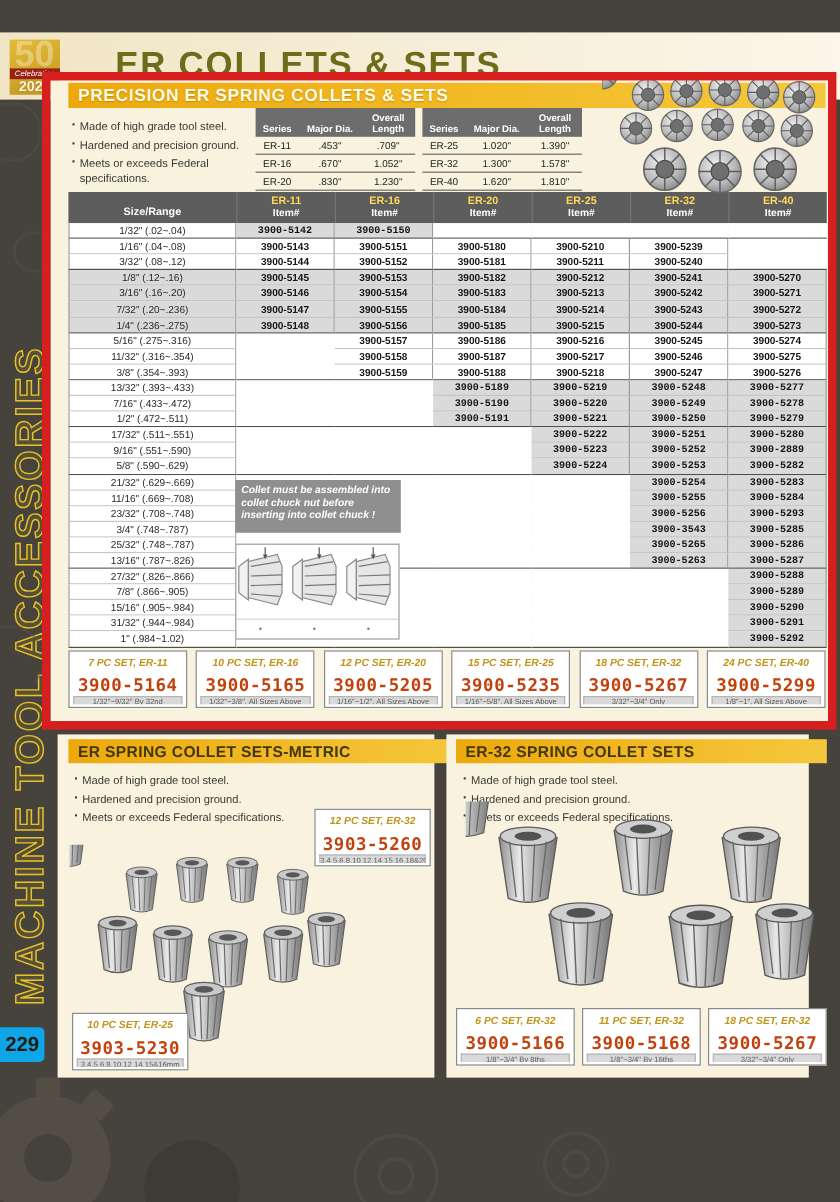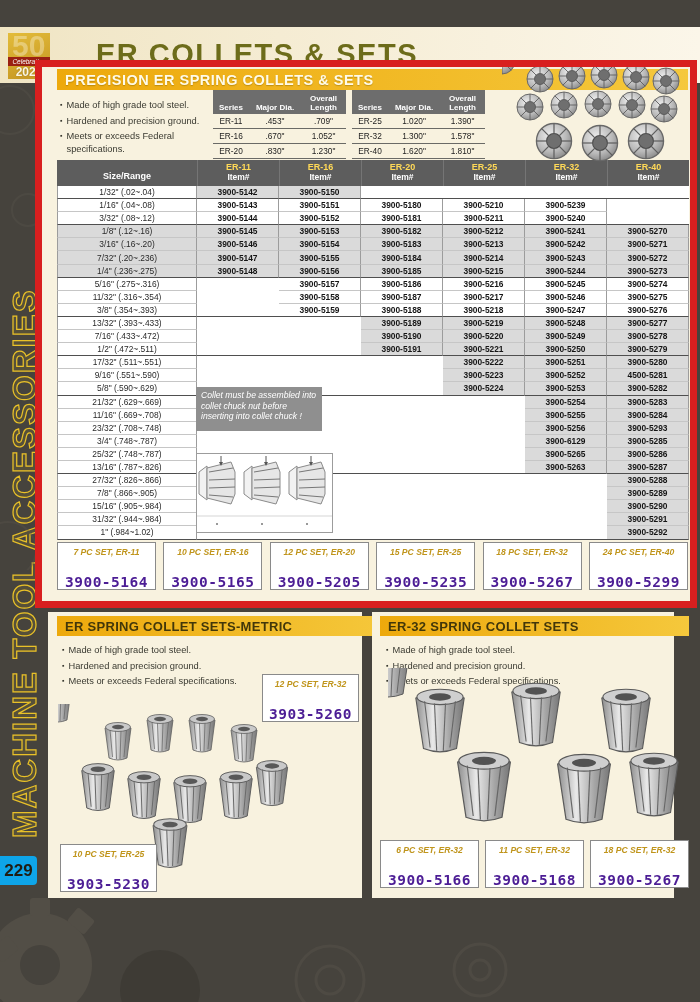--- a/index.html
+++ b/index.html
@@ -75,42 +75,42 @@
   .ct-head .series{color:#ffd957;font-size:9px;font-weight:bold;}
   .ct-head .itemh{color:#fff;font-size:8.5px;font-weight:bold;}
   .ct-head .sizeh{color:#fff;font-size:9px;font-weight:bold;}
   .ct-row{display:grid;grid-template-columns:140px repeat(6,82px);height:13.1px;}
   .ct-row .cell{display:flex;align-items:center;justify-content:center;overflow:hidden;}
   .size-cell{font-size:8.4px;color:#2a2a2a;border-left:1px solid #9c9c9c;border-right:1px solid #9c9c9c;border-bottom:1px solid #c6c6c6;background:#fff;}
   .item-cell{font-size:8.4px;font-weight:bold;color:#151515;}
   .item-cell.filled{border-right:1px solid #9c9c9c;border-bottom:1px solid #c6c6c6;background:#fff;}
   .item-cell.empty{background:#fff;}
   .ct-row.shade-all .size-cell,.ct-row.shade-all .item-cell.filled{background:#dadada;}
-  .ct-row.shade-items .item-cell.filled{background:#dadada;}
+  .ct-row.shade-items .item-cell.filled{background:#dadada;font-family:Liberation Mono, monospace;}
   .ct-row.group-end .cell{border-bottom:1px solid #4f4f4f;}
   
   .note-box{
-    position:absolute;left:154px;top:320px;width:126px;height:44px;background:#8f8f8f;
-    color:#fff;font-size:8.6px;font-weight:normal;font-style:italic;line-height:1.25;
+    position:absolute;left:154px;top:333px;width:138px;height:44px;background:#8f8f8f;
+    color:#fff;font-size:8.6px;font-weight:bold;font-style:italic;line-height:1.25;
     padding:3px 5px;box-sizing:border-box;z-index:3;
   }
   .illus-box{
     position:absolute;left:154px;top:386px;width:137px;height:80px;background:#fff;
     border:1px solid #9c9c9c;box-sizing:border-box;z-index:3;
   }
   
   .sets-row{position:absolute;display:flex;justify-content:space-between;}
   .sets-row-main{left:15px;top:475px;width:631px;}
   .set-box{
     width:99px;height:48px;background:#fff;border:1px solid #8a8a8a;box-sizing:border-box;
     display:flex;flex-direction:column;align-items:center;overflow:hidden;
   }
   .set-title{font-size:8.6px;font-weight:bold;font-style:italic;color:#c0951c;margin-top:4px;white-space:nowrap;}
-  .set-item{font-size:14.5px;font-weight:bold;color:#4c1d95;letter-spacing:0.5px;
-    font-family:"DejaVu Sans Mono","Liberation Sans",monospace;margin-top:17px;white-space:nowrap;}
+  .set-item{font-size:14.5px;font-weight:bold;color:#c2410c;letter-spacing:0.5px;
+    font-family:"DejaVu Sans Mono","Liberation Sans",monospace;margin-top:7px;white-space:nowrap;}
   .set-caption{
     margin-top:auto;width:92%;height:11px;background:#d9d9d9;border:1px solid #b5b5b5;border-bottom:none;
     font-size:6.4px;color:#5a5a5a;text-align:center;line-height:10px;white-space:nowrap;overflow:hidden;margin-bottom:2px;
   }
   
   .panel{position:absolute;background:#f8f2df;z-index:1;}
   .panel-metric{left:48px;top:612px;width:314px;height:286px;}
   .panel-er32{left:372px;top:612px;width:302px;height:286px;}
   .panel .gold-bar{height:20px;}
   .bullets-bottom{width:280px;}
@@ -432,21 +432,21 @@
         <div class="cell item-cell filled">3900-5251</div>
         <div class="cell item-cell filled">3900-5280</div>
       </div>
       <div class="ct-row shade-items">
         <div class="cell size-cell">9/16" (.551~.590)</div>
         <div class="cell item-cell empty"></div>
         <div class="cell item-cell empty"></div>
         <div class="cell item-cell empty"></div>
         <div class="cell item-cell filled">3900-5223</div>
         <div class="cell item-cell filled">3900-5252</div>
-        <div class="cell item-cell filled">4500-5281</div>
+        <div class="cell item-cell filled">3900-2889</div>
       </div>
       <div class="ct-row shade-items group-end">
         <div class="cell size-cell">5/8" (.590~.629)</div>
         <div class="cell item-cell empty"></div>
         <div class="cell item-cell empty"></div>
         <div class="cell item-cell empty"></div>
         <div class="cell item-cell filled">3900-5224</div>
         <div class="cell item-cell filled">3900-5253</div>
         <div class="cell item-cell filled">3900-5282</div>
       </div>
@@ -476,21 +476,21 @@
         <div class="cell item-cell empty"></div>
         <div class="cell item-cell filled">3900-5256</div>
         <div class="cell item-cell filled">3900-5293</div>
       </div>
       <div class="ct-row shade-items">
         <div class="cell size-cell">3/4" (.748~.787)</div>
         <div class="cell item-cell empty"></div>
         <div class="cell item-cell empty"></div>
         <div class="cell item-cell empty"></div>
         <div class="cell item-cell empty"></div>
-        <div class="cell item-cell filled">3900-6129</div>
+        <div class="cell item-cell filled">3900-3543</div>
         <div class="cell item-cell filled">3900-5285</div>
       </div>
       <div class="ct-row shade-items">
         <div class="cell size-cell">25/32" (.748~.787)</div>
         <div class="cell item-cell empty"></div>
         <div class="cell item-cell empty"></div>
         <div class="cell item-cell empty"></div>
         <div class="cell item-cell empty"></div>
         <div class="cell item-cell filled">3900-5265</div>
         <div class="cell item-cell filled">3900-5286</div>

